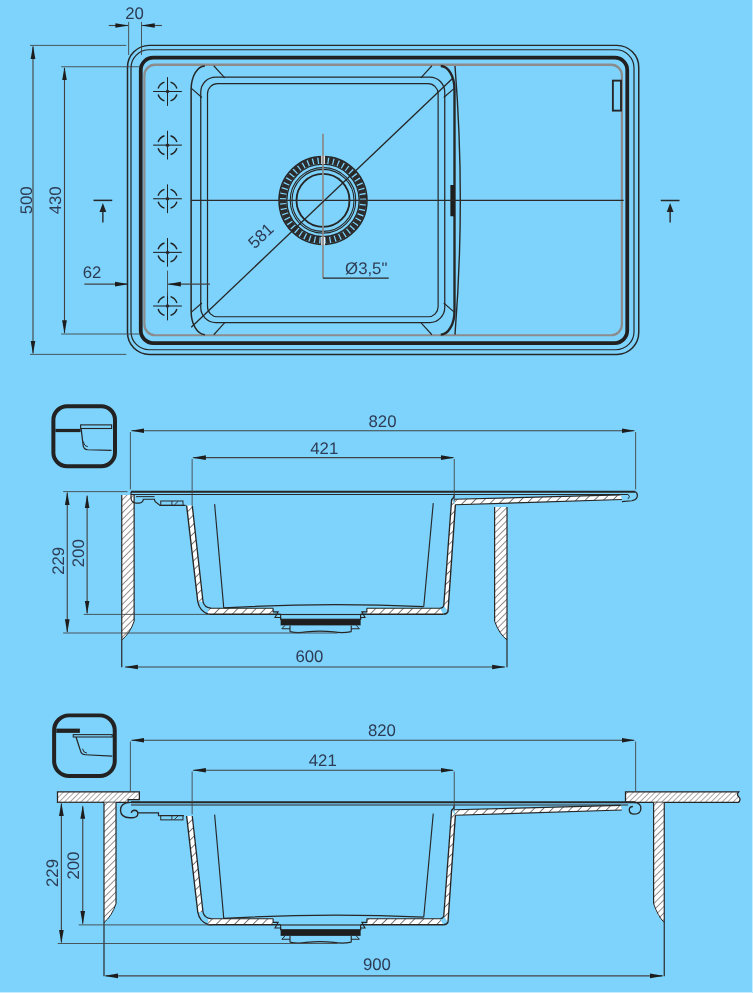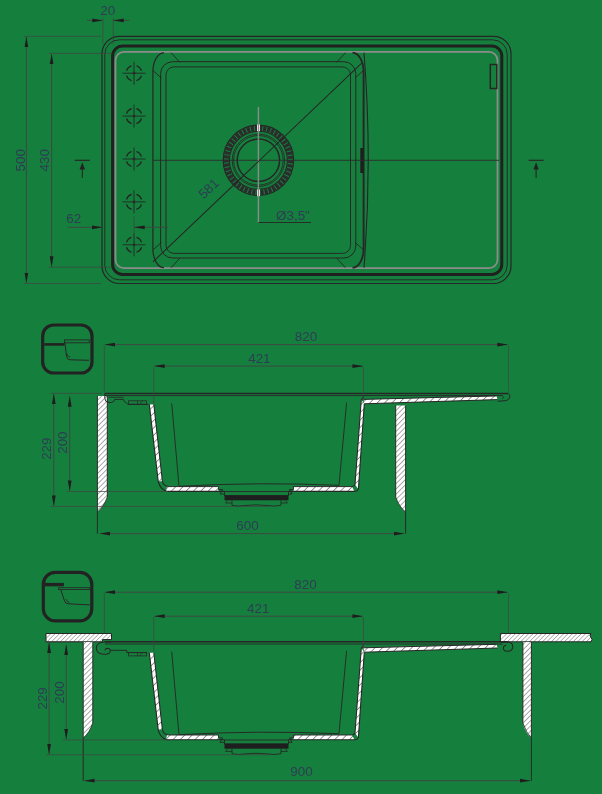--- a/index.html
+++ b/index.html
@@ -1,16 +1,16 @@
 <!DOCTYPE html>
 <html><head>
 <meta charset="utf-8">
 <style>
 html,body{margin:0;padding:0;background:#ffffff;}
-#page{width:602px;height:794px;position:relative;background:#15803d;overflow:hidden;}
+#page{width:602px;height:794px;position:relative;background:#7dd3fc;overflow:hidden;}
 svg{display:block;}
 text{font-family:"Liberation Sans",sans-serif;fill:#2e3c55;}
 </style>
 </head>
 <body>
 <div id="page">
 <svg width="602" height="794" viewBox="0 0 602 794">
 <defs>
 <marker id="ar" viewBox="0 0 12 6" refX="11.2" refY="3" markerWidth="12" markerHeight="6" orient="auto-start-reverse">
   <path d="M0,0.9 L12,3 L0,5.1 Z" fill="#1d1d1d"></path>

